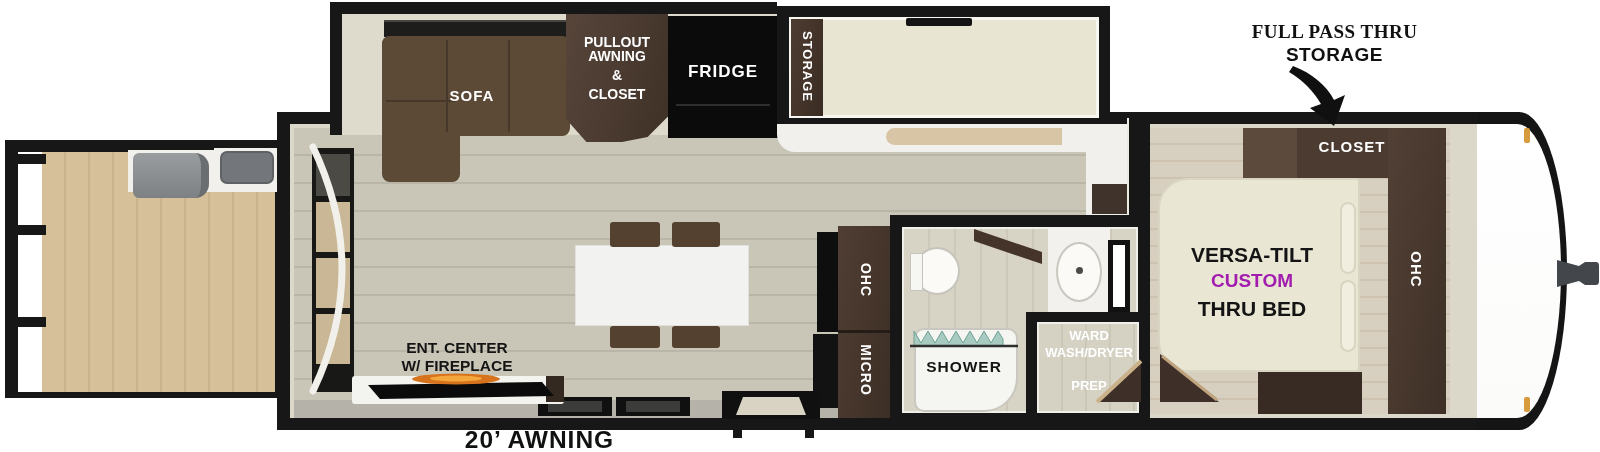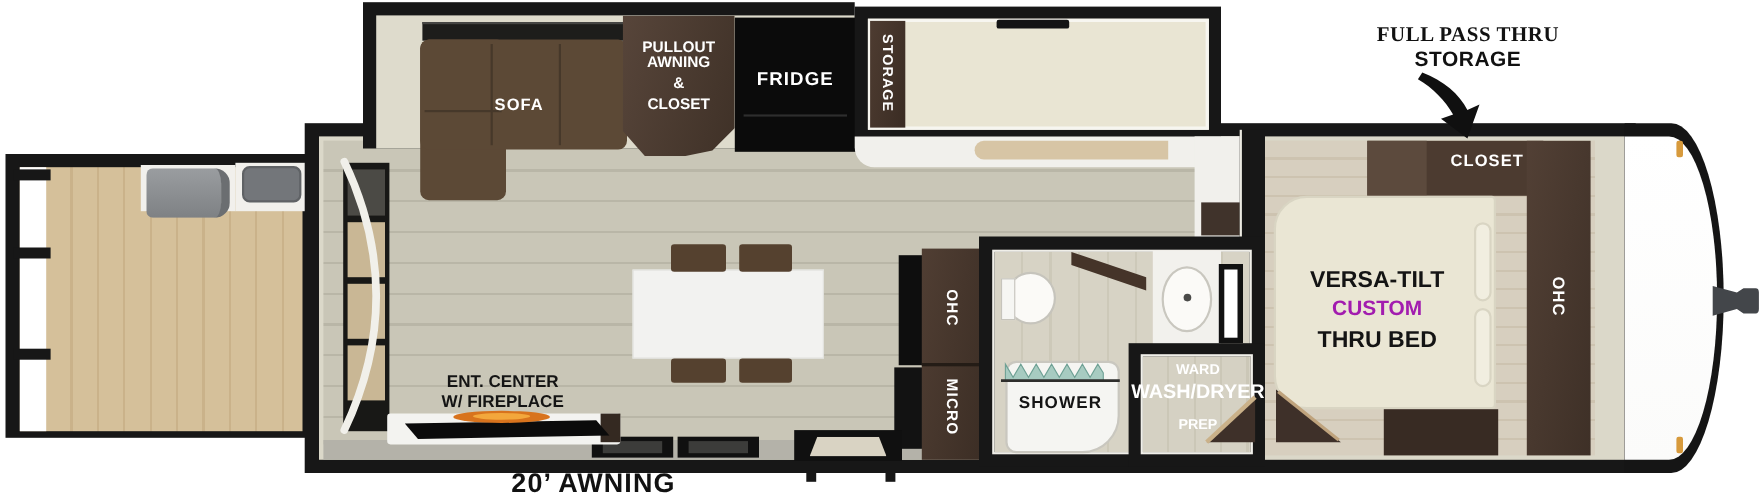--- a/index.html
+++ b/index.html
@@ -91,21 +91,21 @@
   <div class="abs" style="left:1048px;top:228px;width:62px;height:88px;background:#f2f1ed;"></div>
   <div class="abs" style="left:1056px;top:242px;width:46px;height:60px;background:#fbfaf7;border:2px solid #c9c7bf;border-radius:50%;box-sizing:border-box;"></div>
   <div class="abs" style="left:1076px;top:267px;width:7px;height:7px;background:#4a4a48;border-radius:50%;"></div>
   <div class="abs" style="left:1108px;top:240px;width:22px;height:72px;background:#fff;border:5px solid #111;box-sizing:border-box;"></div>
   <div class="abs" style="left:914px;top:328px;width:104px;height:84px;background:#f5f5f2;border:2px solid #c9c7bf;border-radius:10px 10px 34px 10px;box-sizing:border-box;"></div>
   <div class="lbl" style="left:917px;top:358px;width:94px;font-size:15.5px;color:#141414;letter-spacing:1px;">SHOWER</div>
 
   <div class="abs black" style="left:1026px;top:312px;width:124px;height:112px;"></div>
   <div class="abs" style="left:1037px;top:322px;width:102px;height:91px;background:repeating-linear-gradient(90deg,#d5d1c3 0 22px,#cbc7b7 22px 24px);border:2px solid #f0efe9;box-sizing:border-box;"></div>
   <div class="lbl" style="left:1028px;top:329px;width:122px;font-size:13px;color:#fff;">WARD</div>
-  <div class="lbl" style="left:1028px;top:346px;width:122px;font-size:18px;color:#fff;">WASH/DRYER</div>
+  <div class="lbl" style="left:1028px;top:346px;width:122px;font-size:13px;color:#fff;">WASH/DRYER</div>
   <div class="lbl" style="left:1028px;top:363px;width:122px;font-size:13px;color:#fff;margin-top:16px;">PREP</div>
 
   <div class="abs" style="left:1243px;top:128px;width:160px;height:50px;background:#4c3b30;"></div>
   <div class="abs" style="left:1243px;top:128px;width:54px;height:50px;background:#5c4a3d;"></div>
   <div class="lbl" style="left:1292px;top:138px;width:120px;font-size:15px;color:#fff;letter-spacing:1px;">CLOSET</div>
   <div class="abs" style="left:1388px;top:128px;width:58px;height:286px;background:linear-gradient(100deg,#524035,#3e3027);"></div>
   <div class="vtext" style="left:1371px;top:261px;width:90px;font-size:15px;">OHC</div>
   <div class="abs" style="left:1158px;top:178px;width:202px;height:194px;background:#eae6d4;border:2px solid #d9d5c3;border-radius:30px 4px 4px 30px;box-sizing:border-box;"></div>
   <div class="abs" style="left:1340px;top:202px;width:16px;height:72px;background:#f1eee0;border:2px solid #d9d5c3;border-radius:8px;box-sizing:border-box;"></div>
   <div class="abs" style="left:1340px;top:280px;width:16px;height:72px;background:#f1eee0;border:2px solid #d9d5c3;border-radius:8px;box-sizing:border-box;"></div>

